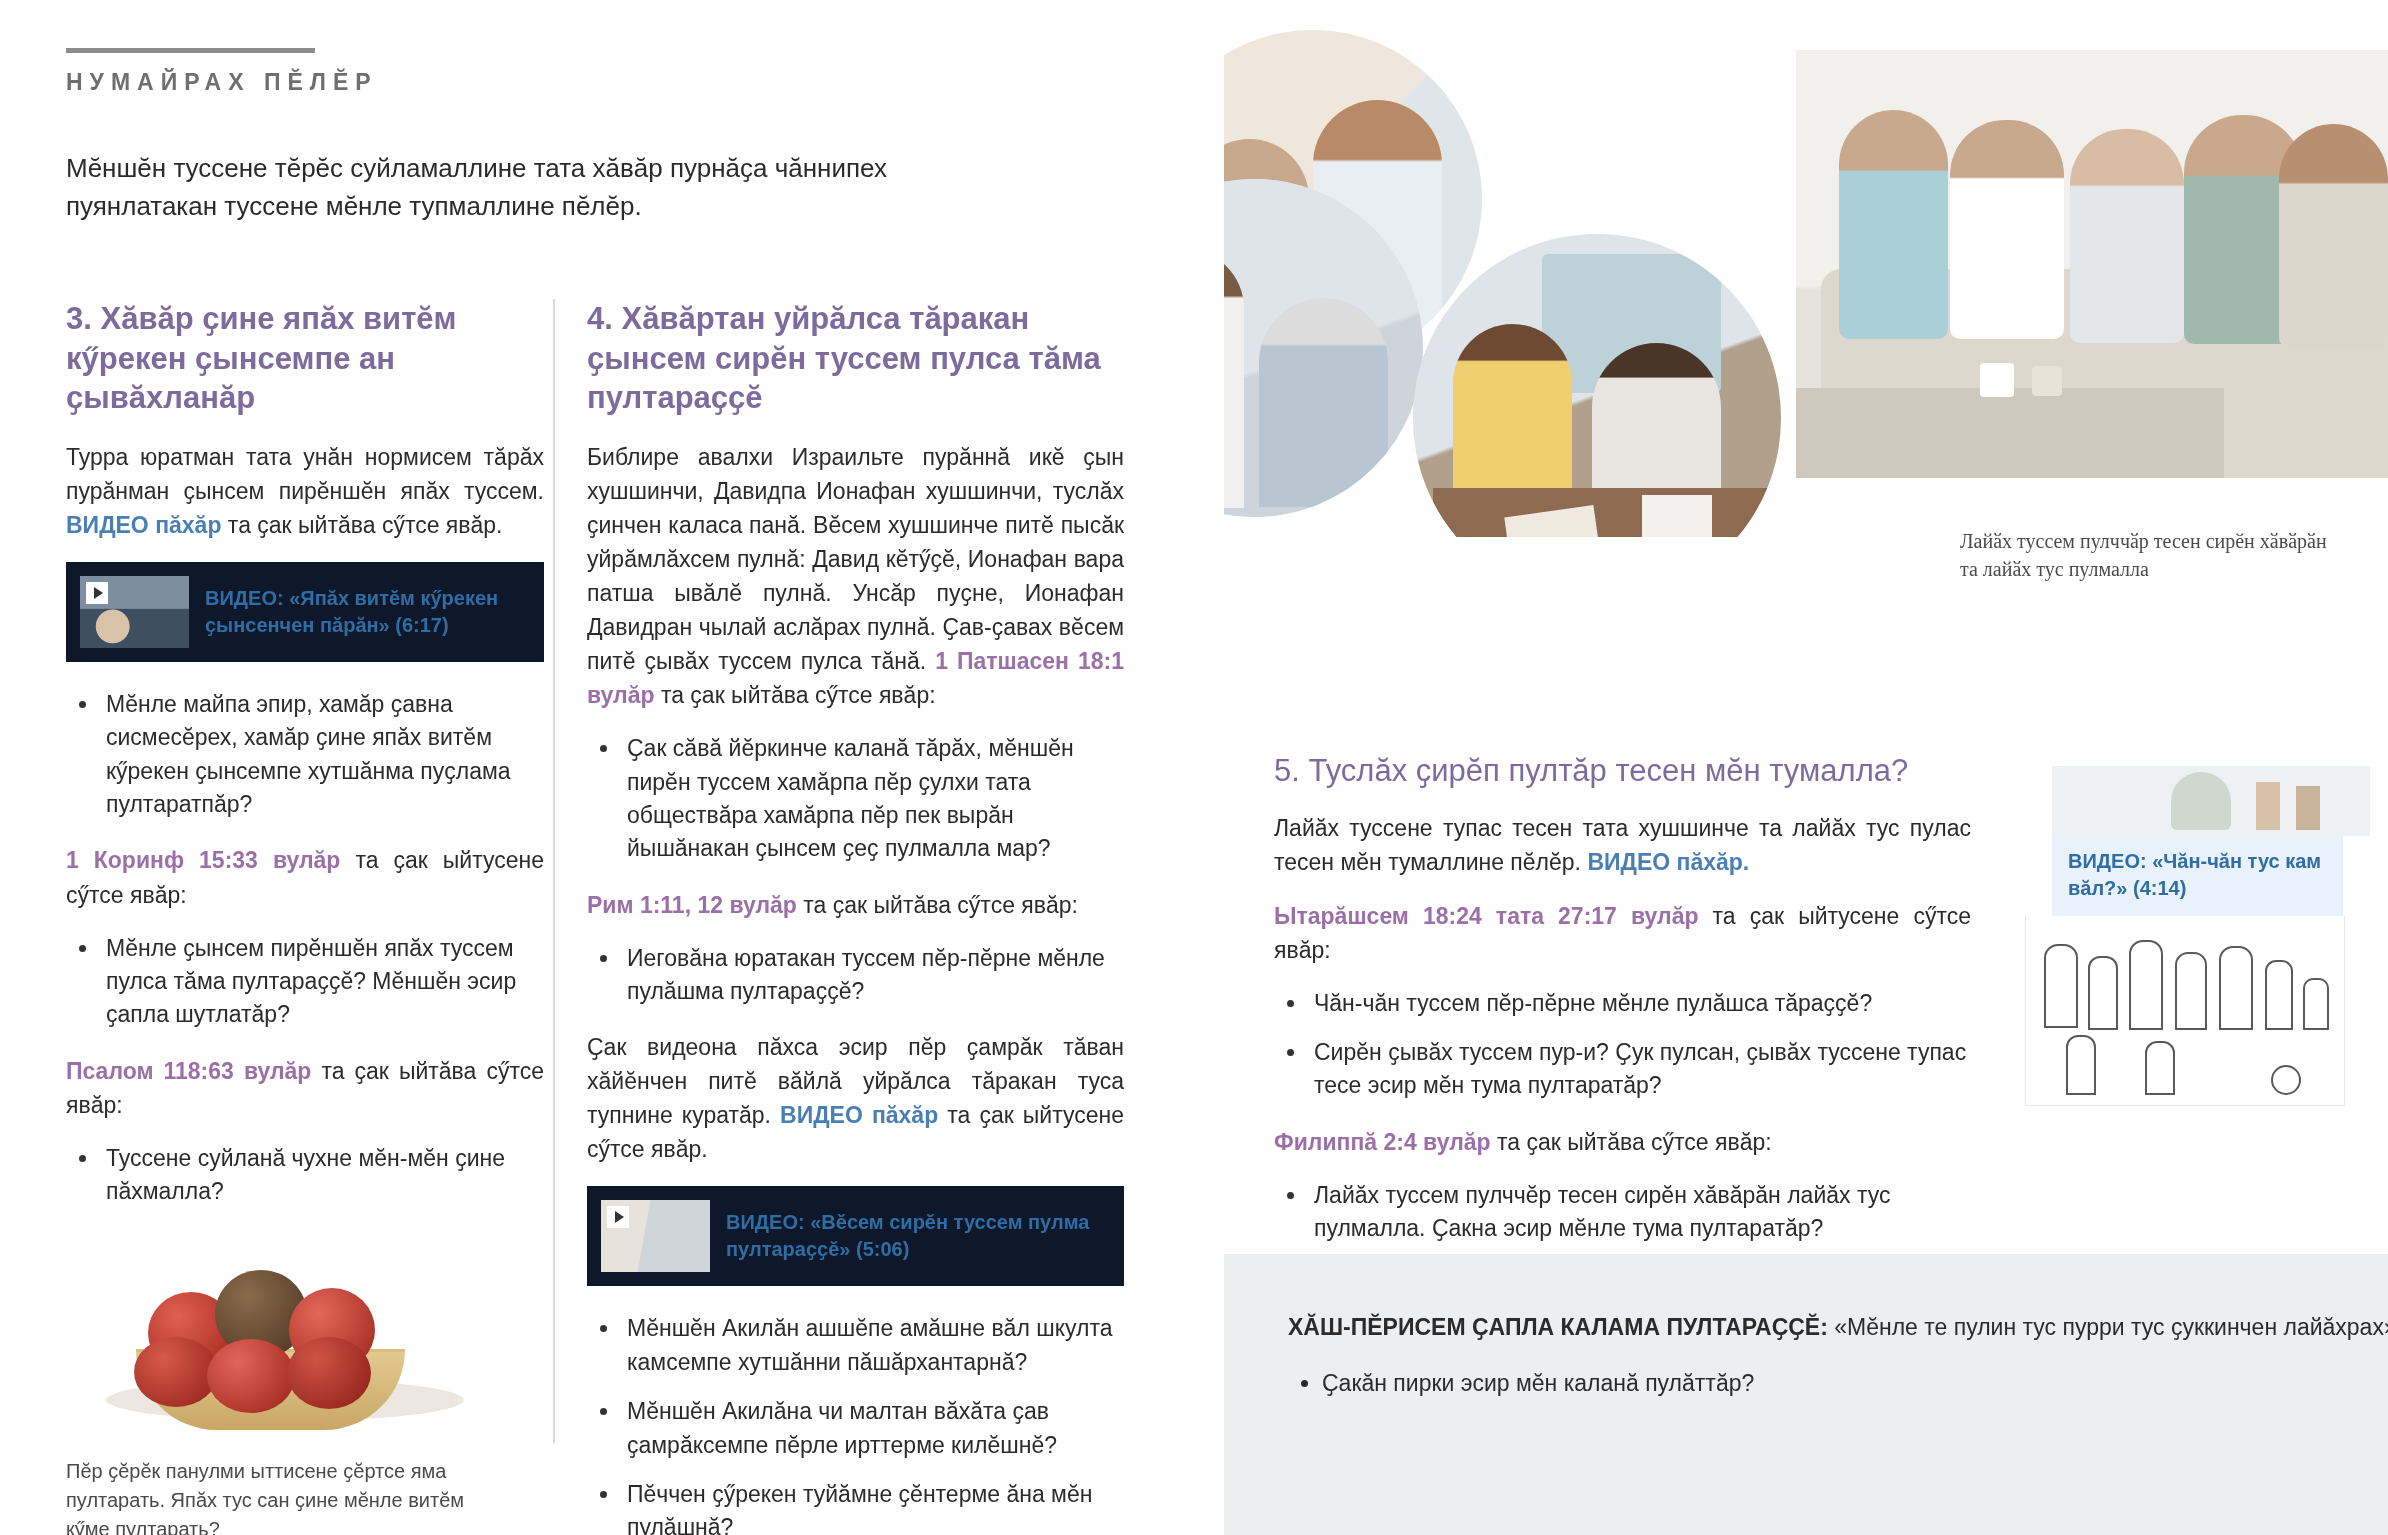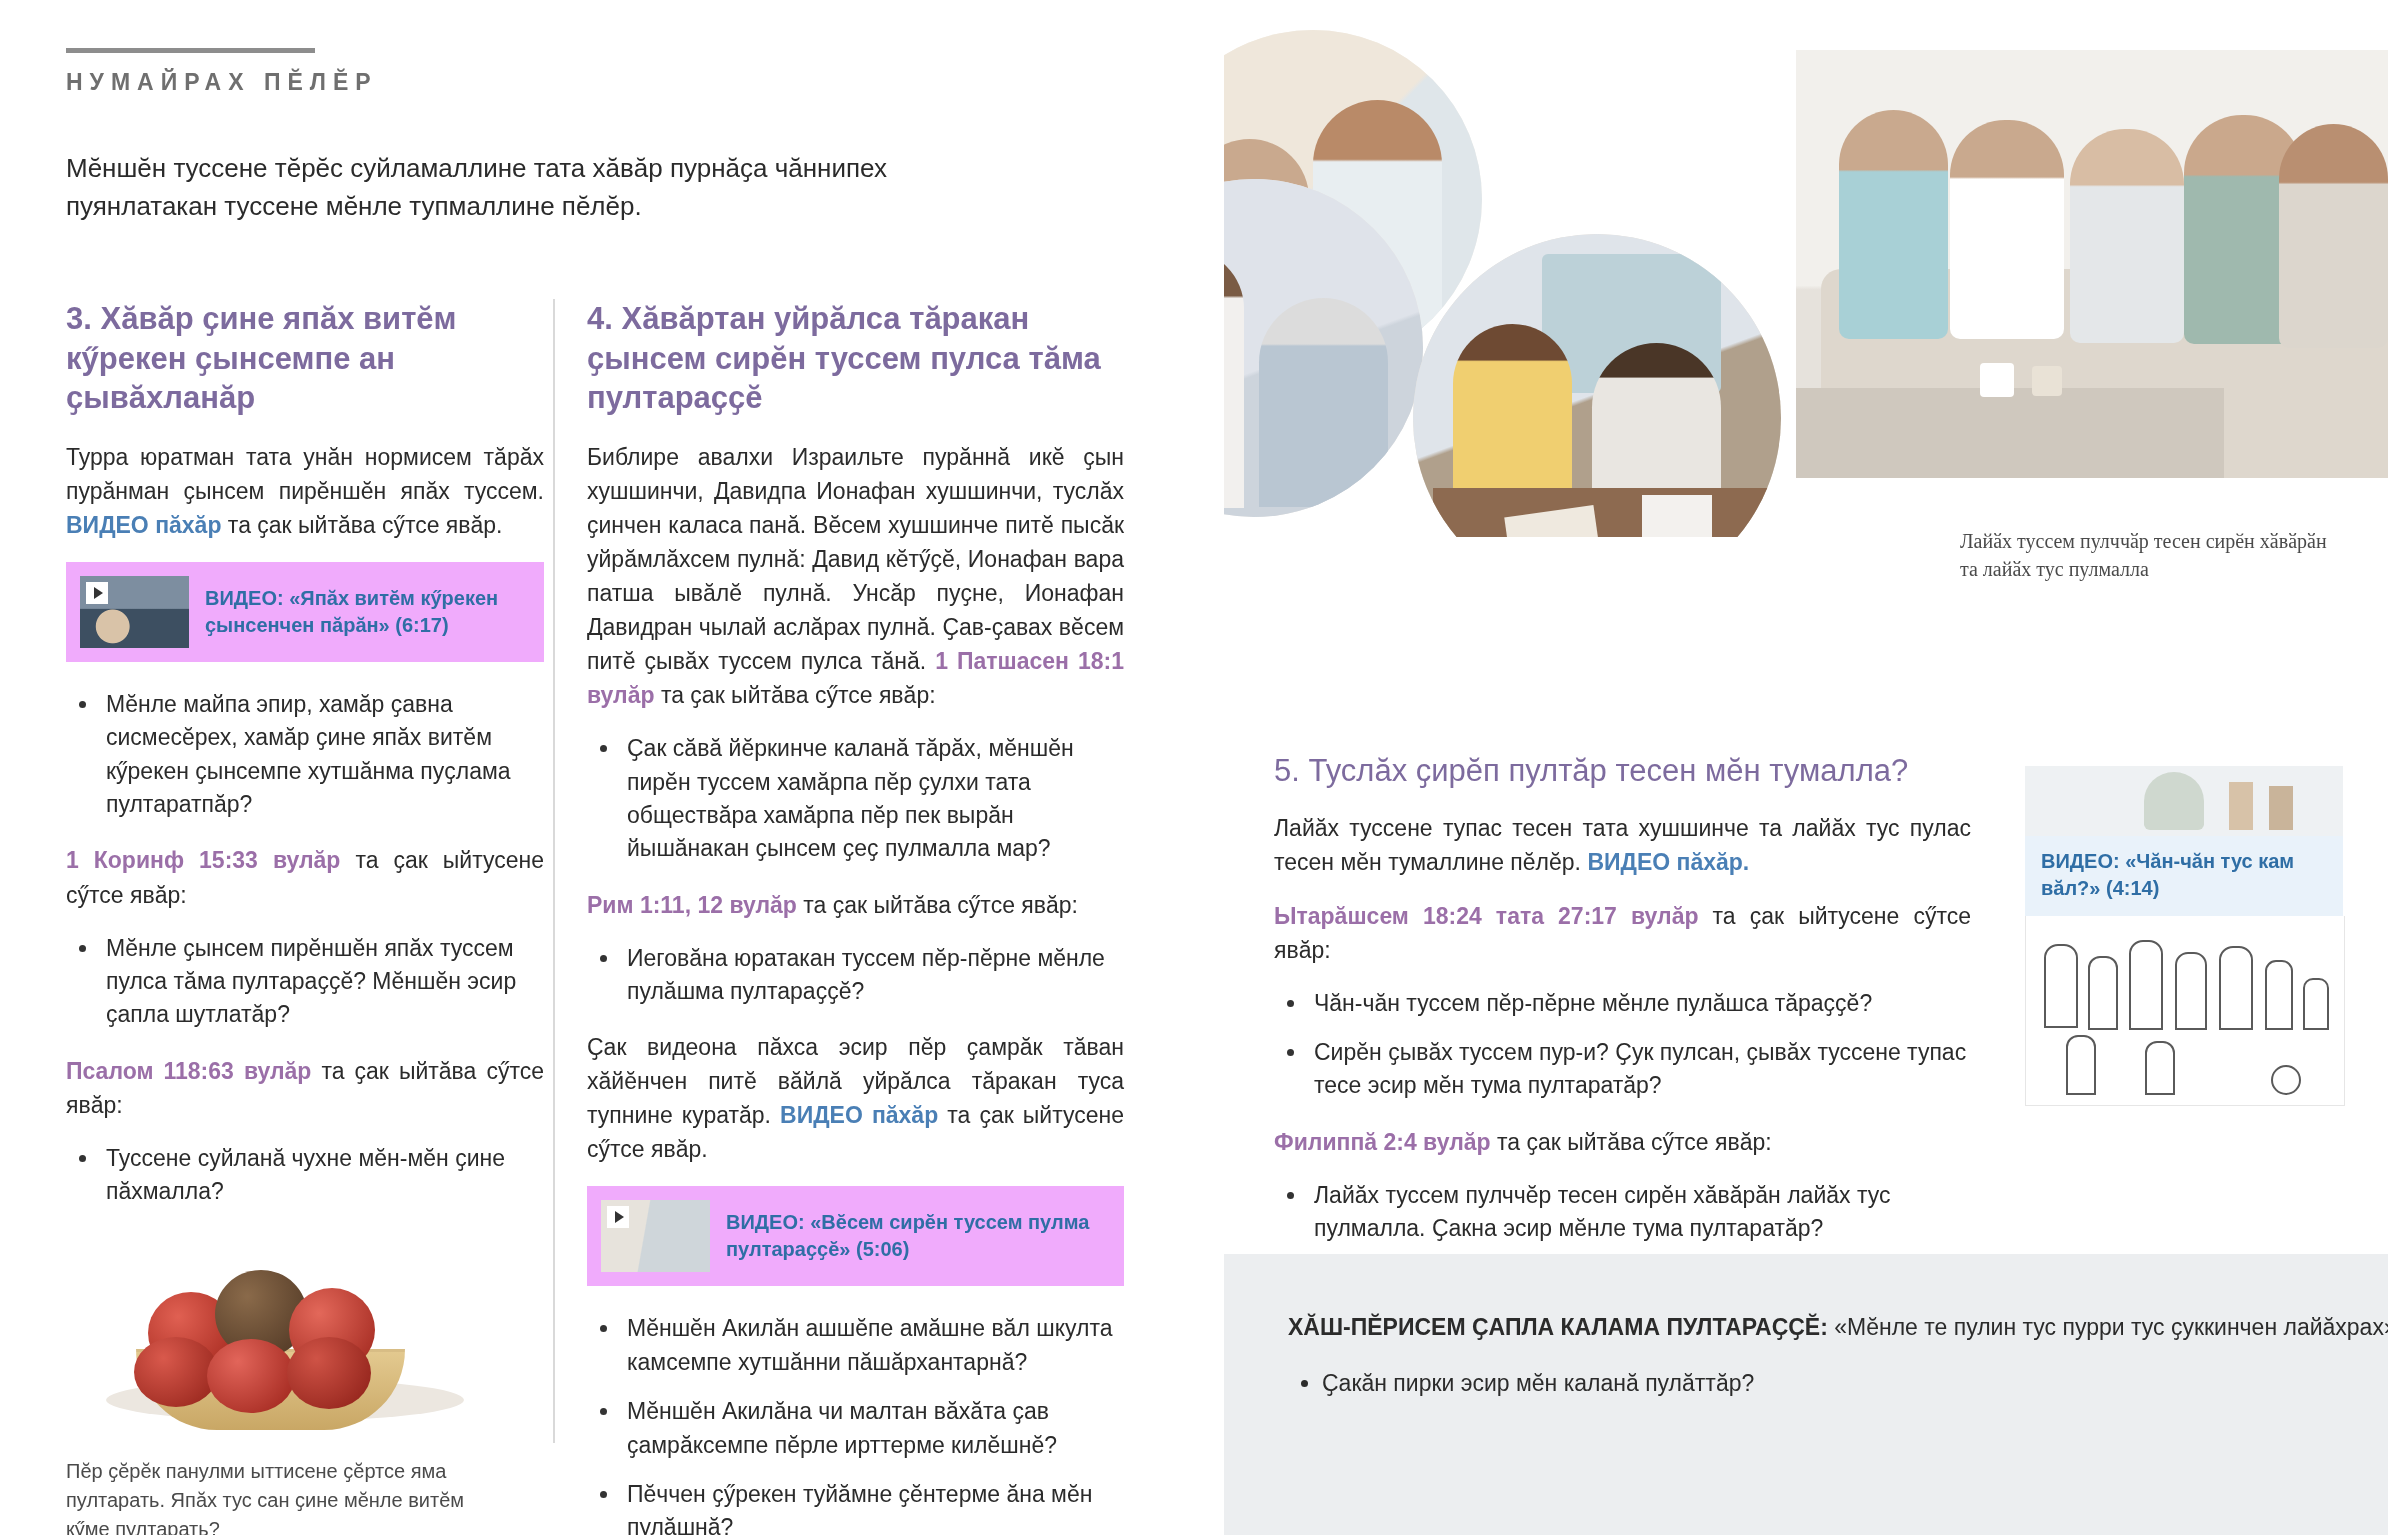--- a/index.html
+++ b/index.html
@@ -35,21 +35,21 @@
   p.body{font-size:23px;line-height:1.48;margin:0 0 20px 0;text-align:justify;}
   .link{color:#4a7fb5;font-weight:700;}
   .scrip{color:#9b6fa8;font-weight:700;}
 
   ul.qs{margin:4px 0 22px 0;padding-left:34px;}
   ul.qs li{font-size:23px;line-height:1.45;margin-bottom:16px;padding-left:6px;}
   ul.qs li::marker{color:#333;}
 
   
   .videobox{
-    background:#f0abfc;display:flex;align-items:center;gap:16px;
+    background:#0f172a;display:flex;align-items:center;gap:16px;
     padding:14px 18px 14px 14px;margin:10px 0 26px 0;
   }
   .videobox .thumb{
     width:109px;height:72px;flex:0 0 109px;position:relative;overflow:hidden;
     background:linear-gradient(160deg,#6d7f92,#aab7c4);
   }
   .thumb .play{
     position:absolute;left:6px;top:6px;width:22px;height:22px;background:#ffffff;
     display:flex;align-items:center;justify-content:center;
   }
@@ -79,21 +79,21 @@
   .photo-caption{
     position:absolute;left:1960px;top:527px;width:378px;font-size:20px;line-height:1.4;color:#4a4a4a;font-family:Liberation Serif, serif;
   }
 
   .sec5{position:absolute;left:1274px;top:751px;width:697px;}
   .sec5 h2{color:#7d6b9e;font-size:31px;line-height:1.28;font-weight:400;margin:0 0 20px 0;}
 
   .vidcard{
     position:absolute;left:2025px;top:766px;width:318px;
   }
-  .vidcard .vb{background:#e9f2fa;padding:0 0 14px 0;}
+  .vidcard .vb{background:#e9f2fa;padding:0 0 14px 0;margin-left:27px;}
   .vidcard .vthumb{
     width:318px;height:70px;background:#eef1f3;position:relative;overflow:hidden;
     border-bottom:0;
   }
   .vidcard .vtxt{font-size:20px;line-height:1.35;color:#2f6ea5;font-weight:700;padding:12px 16px 0 16px;}
   .vidcard .art{width:318px;height:189px;background:#ffffff;border:1px solid #e6e6e6;border-top:none;position:relative;overflow:hidden;}
 
   
   .footer{
     position:absolute;left:1224px;top:1254px;width:1252px;height:282px;background:#eceef0;

